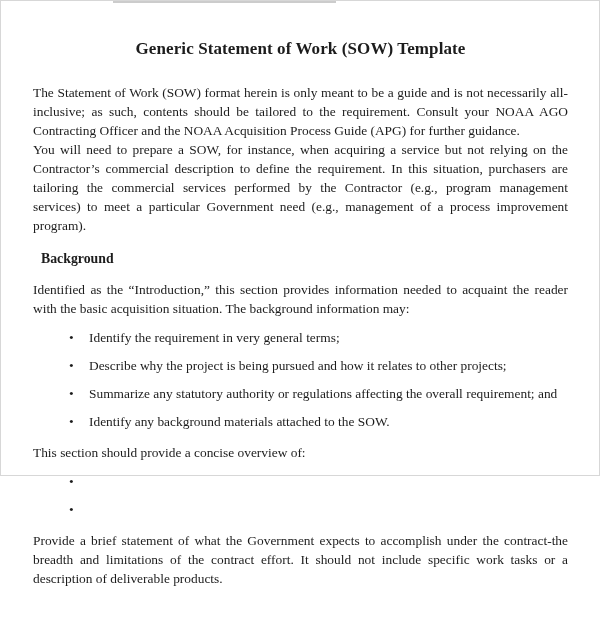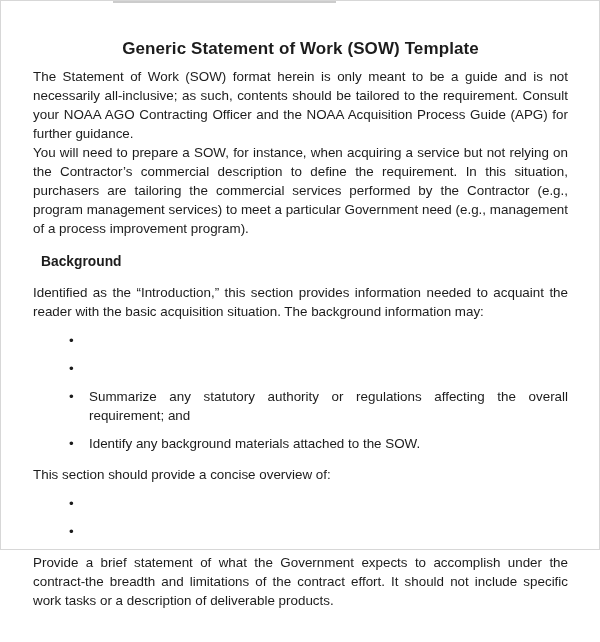--- a/index.html
+++ b/index.html
@@ -12,24 +12,25 @@
   body {
     width: 600px;
     height: 642px;
     font-family: "Liberation Sans", "DejaVu Sans", sans-serif;
     color: var(--text-color);
     overflow: hidden;
   }
   .page {
     position: relative;
     width: 600px;
-    height: 550px;
+    height: 476px;
     background: var(--bg-color);
     border: 1px solid var(--border-color);
     padding: 0 31px 0 32px;
+    font-family: Liberation Serif, serif;
   }
   .scan-line {
     position: absolute;
     top: 0;
     left: 112px;
     width: 223px;
     height: 2px;
     background: #cccccc;
   }
   h1.doc-title {
@@ -38,21 +39,21 @@
     font-weight: bold;
     text-align: center;
     line-height: 20px;
     letter-spacing: 0.1px;
   }
   p.para {
     font-size: 13.4px;
     line-height: 19px;
     text-align: justify;
   }
-  p.para.first-intro { margin-top: 8px; }
+  p.para.first-intro { margin-top: 24px; }
   h2.sec-heading {
     font-size: 13.8px;
     font-weight: bold;
     line-height: 19px;
     margin: 14px 0 4px 8px;
   }
   h2.sec-heading + p.para { margin-top: 12px; }
   ul.bullets {
     list-style: none;
     margin: 10px 0 12px 0;
@@ -87,23 +88,25 @@
 
   <p class="para">You will need to prepare a SOW, for instance, when acquiring a service but not relying on the Contractor’s commercial description to define the requirement. In this situation, purchasers are tailoring the commercial services performed by the Contractor (e.g., program management services) to meet a particular Government need (e.g., management of a process improvement program).</p>
 
   <div id="sections">
       <section>
         <h2 class="sec-heading">Background</h2>
         <p class="para">Identified as the “Introduction,” this section provides information needed to acquaint the reader with the basic acquisition situation. The background information may:</p>
         <ul class="bullets">
           <li>
             <span class="dot">•</span>
+            <span class="li-text">Identify the requirement in very general terms;</span>
           </li>
           <li>
             <span class="dot">•</span>
+            <span class="li-text">Describe why the project is being pursued and how it relates to other projects;</span>
           </li>
           <li>
             <span class="dot">•</span>
             <span class="li-text">Summarize any statutory authority or regulations affecting the overall requirement; and</span>
           </li>
           <li>
             <span class="dot">•</span>
             <span class="li-text">Identify any background materials attached to the SOW.</span>
           </li>
         </ul>

